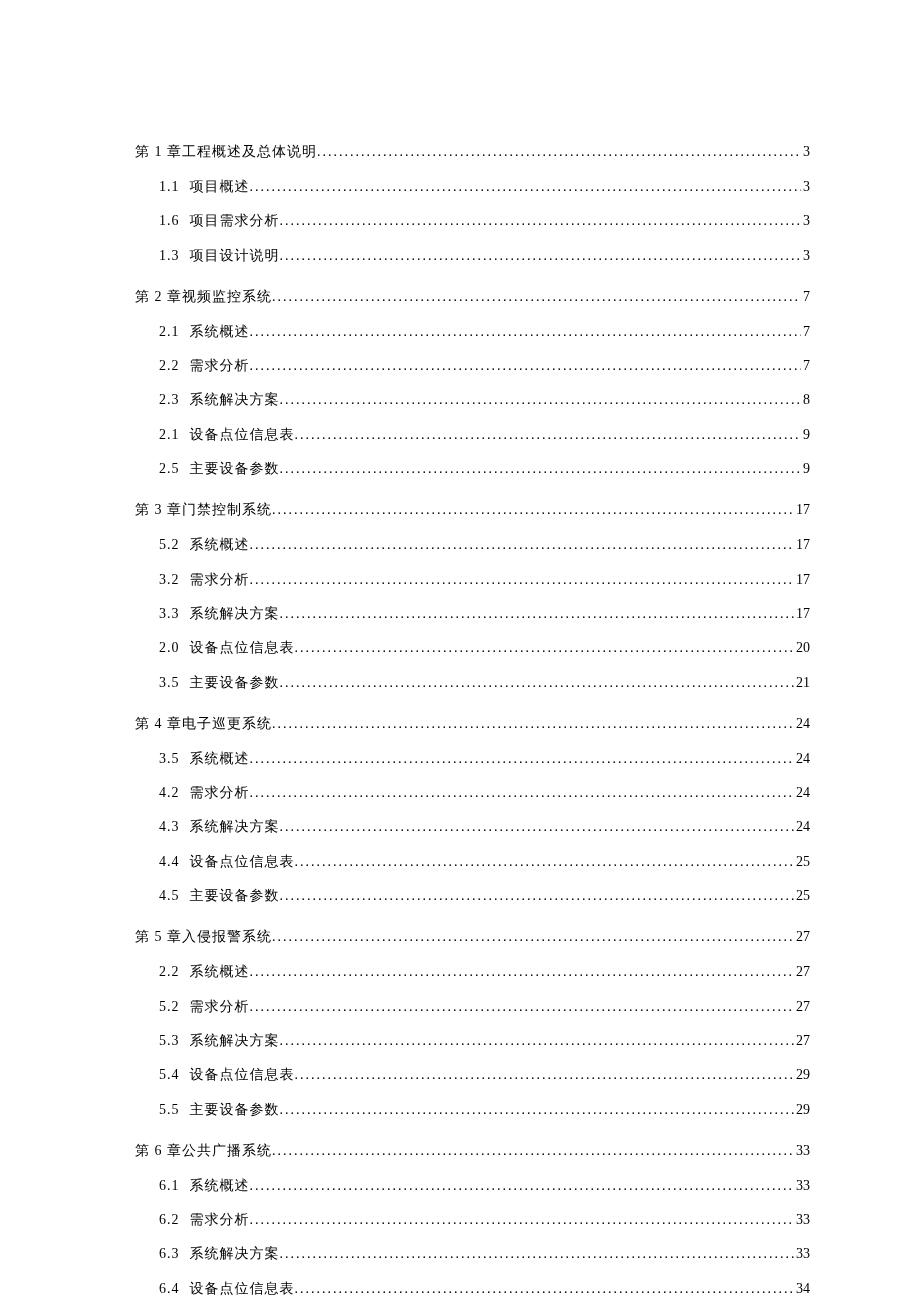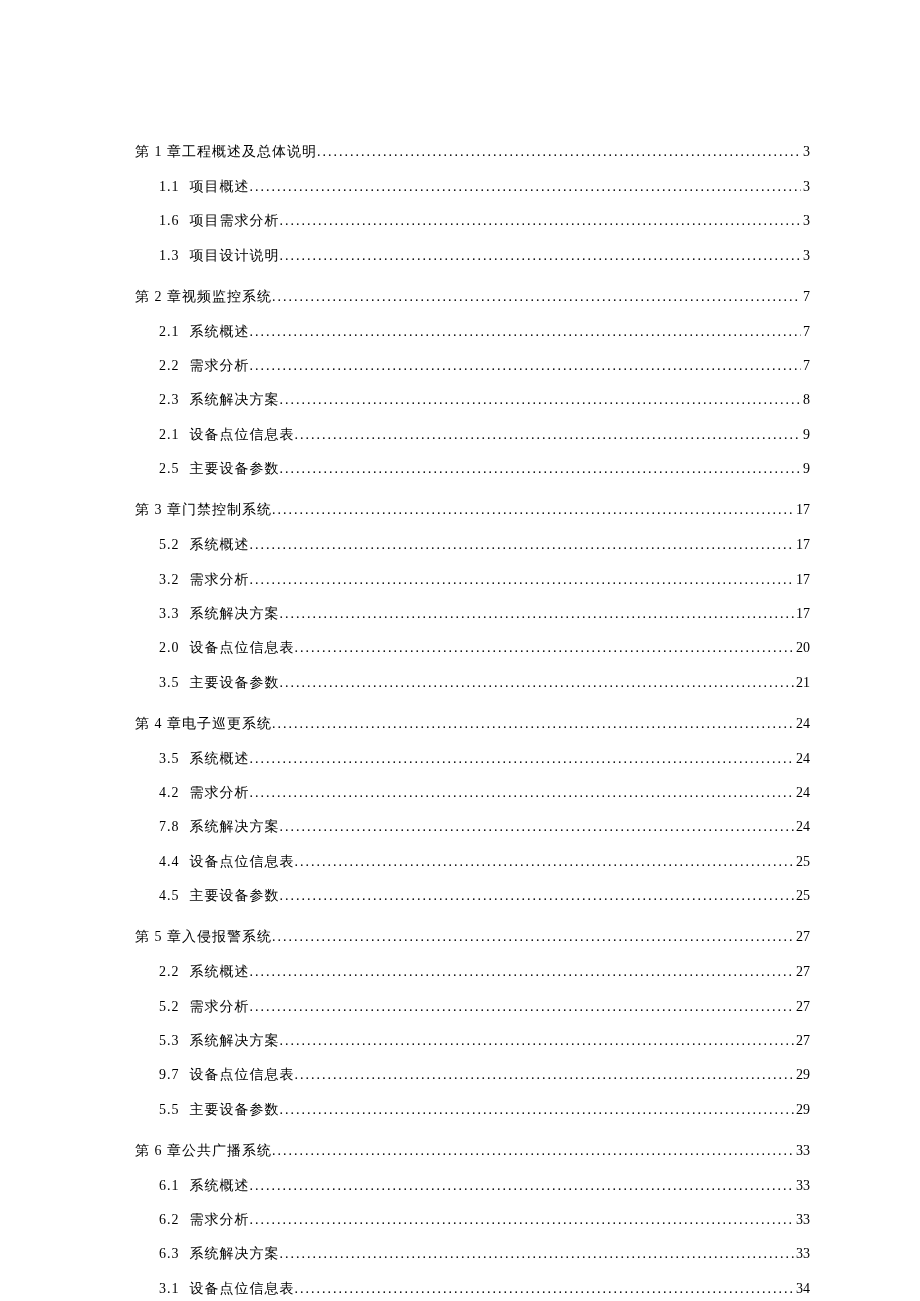--- a/index.html
+++ b/index.html
@@ -168,21 +168,21 @@
       <span class="dots"></span>
       <span class="pg">24</span>
     </div>
     <div class="toc-row level-2">
       <span class="num">4.2</span>
       <span class="title">需求分析</span>
       <span class="dots"></span>
       <span class="pg">24</span>
     </div>
     <div class="toc-row level-2">
-      <span class="num">7.8</span>
+      <span class="num">4.3</span>
       <span class="title">系统解决方案</span>
       <span class="dots"></span>
       <span class="pg">24</span>
     </div>
     <div class="toc-row level-2">
       <span class="num">4.4</span>
       <span class="title">设备点位信息表</span>
       <span class="dots"></span>
       <span class="pg">25</span>
     </div>
@@ -210,21 +210,21 @@
       <span class="dots"></span>
       <span class="pg">27</span>
     </div>
     <div class="toc-row level-2">
       <span class="num">5.3</span>
       <span class="title">系统解决方案</span>
       <span class="dots"></span>
       <span class="pg">27</span>
     </div>
     <div class="toc-row level-2">
-      <span class="num">9.7</span>
+      <span class="num">5.4</span>
       <span class="title">设备点位信息表</span>
       <span class="dots"></span>
       <span class="pg">29</span>
     </div>
     <div class="toc-row level-2">
       <span class="num">5.5</span>
       <span class="title">主要设备参数</span>
       <span class="dots"></span>
       <span class="pg">29</span>
     </div>
@@ -246,21 +246,21 @@
       <span class="dots"></span>
       <span class="pg">33</span>
     </div>
     <div class="toc-row level-2">
       <span class="num">6.3</span>
       <span class="title">系统解决方案</span>
       <span class="dots"></span>
       <span class="pg">33</span>
     </div>
     <div class="toc-row level-2">
-      <span class="num">3.1</span>
+      <span class="num">6.4</span>
       <span class="title">设备点位信息表</span>
       <span class="dots"></span>
       <span class="pg">34</span>
     </div>
     <div class="toc-row level-2">
       <span class="num">6.5</span>
       <span class="title">主要设备参数</span>
       <span class="dots"></span>
       <span class="pg">29</span>
     </div>

